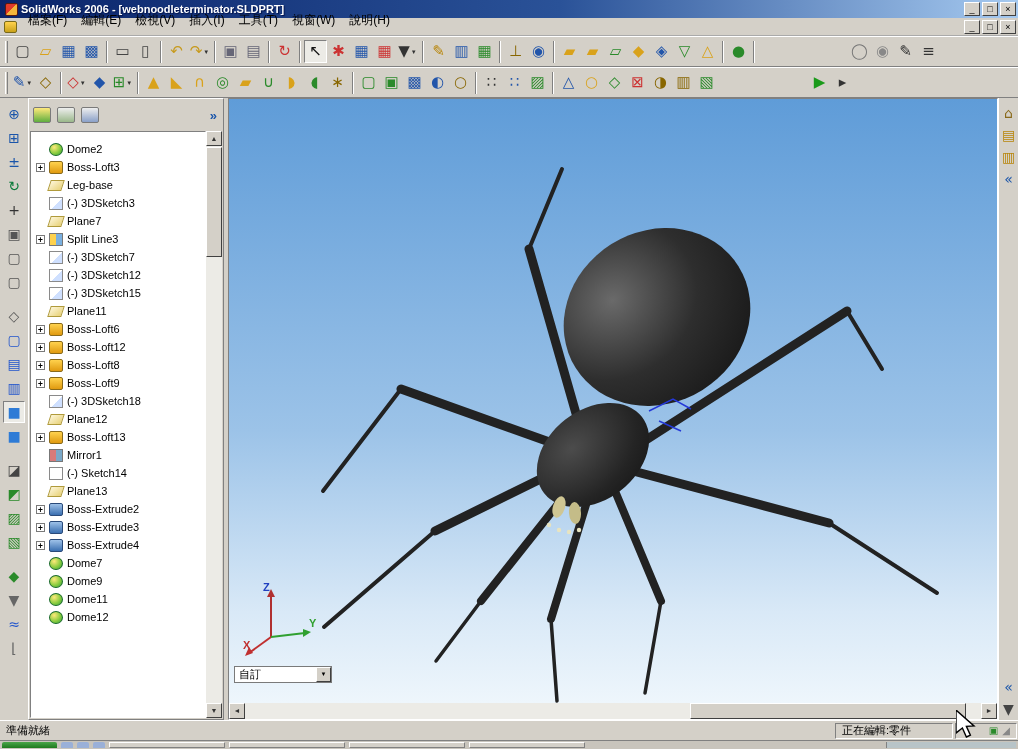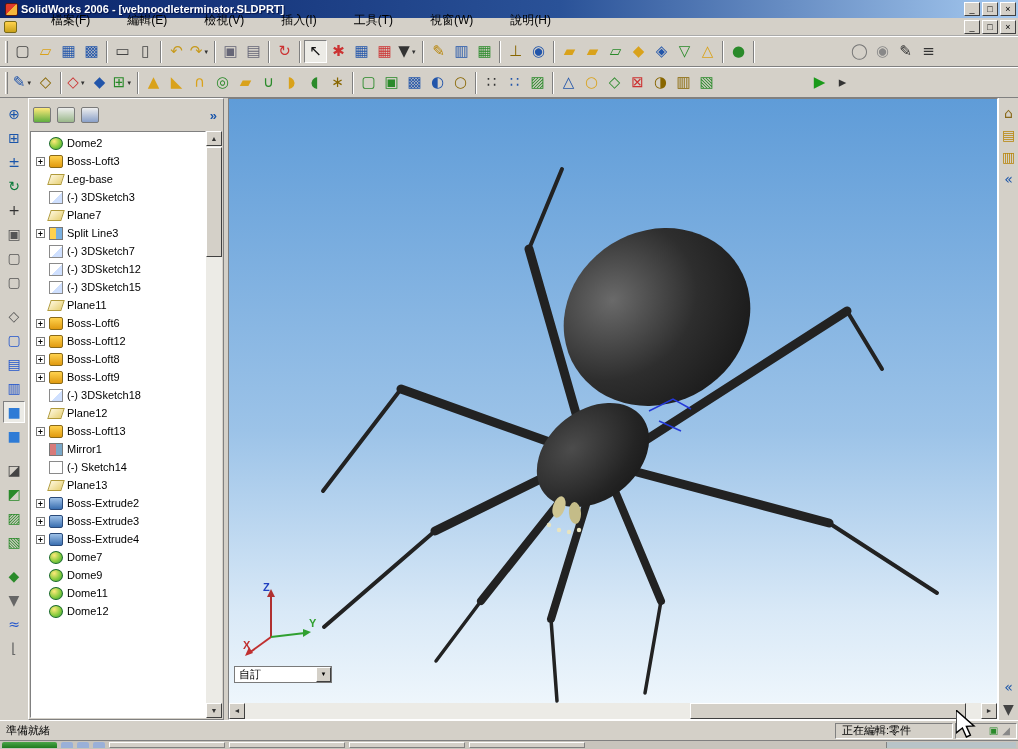--- a/index.html
+++ b/index.html
@@ -14,21 +14,21 @@
   .title-text{color:#fff;font-weight:bold;font-size:11px;white-space:nowrap;text-shadow:1px 1px 1px #00124a;}
   .win-btns{margin-left:auto;display:flex;gap:2px;}
   .wbtn{width:16px;height:14px;background:#d4d0c8;border:1px solid;border-color:#fff #404040 #404040 #fff;
     font-size:9px;line-height:10px;text-align:center;padding:0;font-family:inherit;}
   
   .menubar{position:absolute;left:0;top:18px;width:1018px;height:18px;background:#d4d0c8;
     display:flex;align-items:center;border-bottom:1px solid #aaa;}
   .doc-icon{width:13px;height:12px;margin:0 4px;background:linear-gradient(180deg,#ffd24d,#caa21a);
     border:1px solid #7a6a1a;border-radius:2px;flex:none;}
   .menu-items{display:flex;height:100%;align-items:center;}
-  .menu-item{padding:1px 7px;height:30px;line-height:15px;font-size:12px;margin-left:23px;}
+  .menu-item{padding:1px 7px;height:30px;line-height:15px;font-size:12px;}
   
   .toolbar{position:absolute;left:0;width:1018px;height:31px;background:#d4d0c8;
     border-top:1px solid #fff;border-bottom:1px solid #808080;display:flex;align-items:center;padding:0 2px;}
   .grip{width:3px;height:22px;margin:0 3px;border-left:1px solid #fff;border-right:1px solid #808080;flex:none;}
   .tbtn{width:23px;height:23px;display:flex;align-items:center;justify-content:center;flex:none;
     border:1px solid transparent;position:relative;}
   .tbtn.pressed{border-color:#808080 #fff #fff #808080;background:#ecebe6;}
   .glyph{font-size:15px;line-height:1;font-family:"DejaVu Sans",sans-serif;}
   .dd{font-size:6px;color:#333;margin-left:1px;}
   .tsep{width:2px;height:22px;margin:0 3px;border-left:1px solid #808080;border-right:1px solid #fff;flex:none;}
@@ -46,21 +46,21 @@
   
   .tree-panel{position:absolute;left:28px;top:0;width:196px;height:622px;background:#d4d0c8;
     border:1px solid;border-color:#fff #808080 #808080 #fff;}
   .tree-tabs{height:32px;display:flex;align-items:center;padding:2px 4px;gap:6px;}
   .tab-icon{width:18px;height:16px;border:1px solid #7a7a7a;border-radius:2px;}
   .tab-icon.fm{background:linear-gradient(180deg,#ffe97a,#5fae3f);}
   .tab-icon.pm{background:linear-gradient(180deg,#eee,#9ab88a);}
   .tab-icon.cm{background:linear-gradient(180deg,#eee,#8aa0c8);}
   .chevron{margin-left:auto;color:#1a55aa;font-weight:bold;font-size:13px;padding-right:2px;}
   .tree-list{position:absolute;left:1px;top:32px;right:17px;bottom:1px;background:#fff;overflow:hidden;
-    border:1px solid;border-color:#808080 #fff #fff #808080;padding-top:2px;}
+    border:1px solid;border-color:#808080 #fff #fff #808080;padding-top:8px;}
   .tree-row{display:flex;align-items:center;height:18px;padding-left:5px;white-space:nowrap;font-size:11px;}
   .expand{width:9px;height:9px;flex:none;border:1px solid #7a7a7a;background:#fff;
     font:bold 8px/8px "DejaVu Sans Mono",monospace;text-align:center;color:#000;margin-right:4px;}
   .expand.none{visibility:hidden;}
   .ficon{width:14px;height:13px;display:inline-block;margin-right:4px;flex:none;}
   .ficon.dome{border-radius:50%;background:radial-gradient(circle at 35% 30%,#ffe97a,#8acc3f 55%,#2f9e3f);border:1px solid #1a6a2a;}
   .ficon.loft{background:linear-gradient(180deg,#ffd24d,#e09a10);border:1px solid #8a6a1a;border-radius:2px;}
   .ficon.plane{background:linear-gradient(135deg,#fdf6d8,#e8d27a);border:1px solid #b09a3a;transform:skewX(-18deg);height:11px;}
   .ficon.sketch3d{background:linear-gradient(135deg,#fff 55%,#cfe0ff 56%);border:1px solid #8a8a8a;}
   .ficon.sketch{background:#fff;border:1px solid #8a8a8a;}

